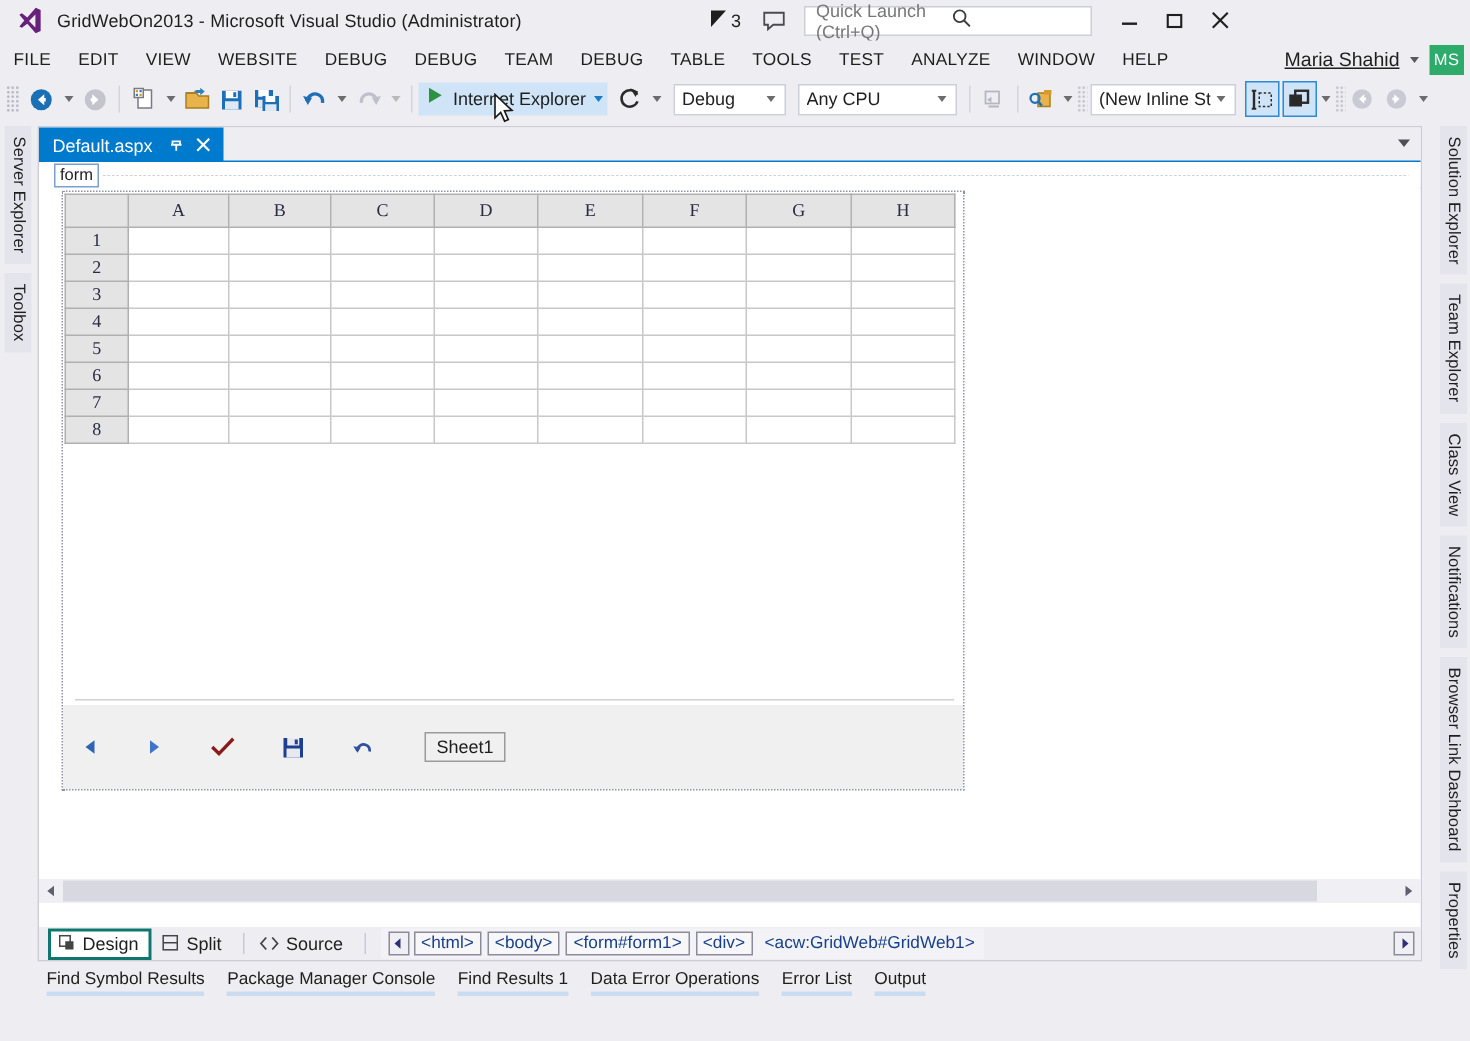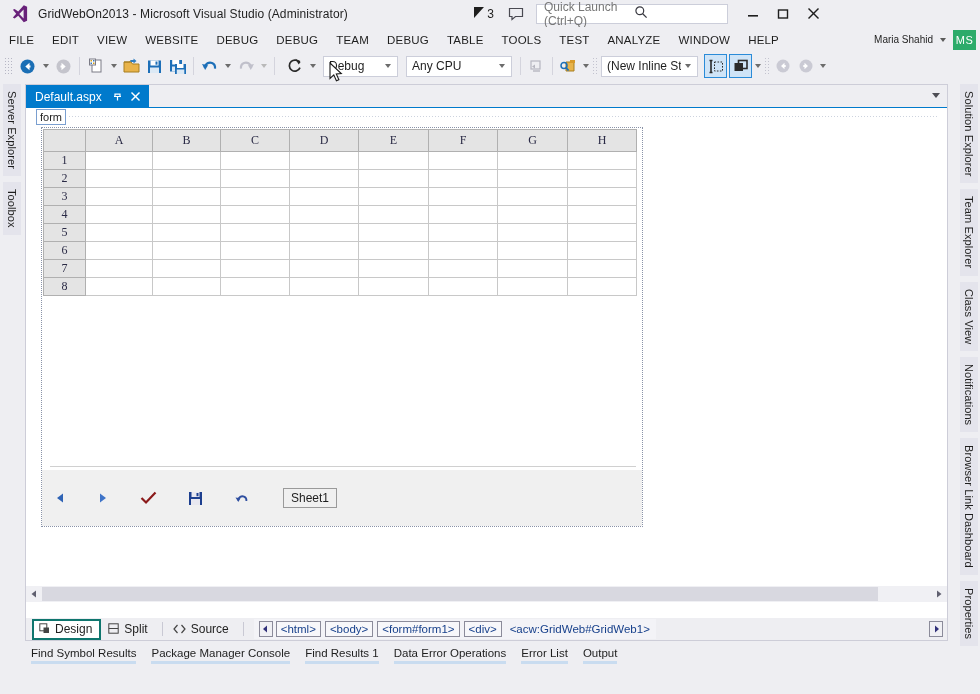--- a/index.html
+++ b/index.html
@@ -37,21 +37,21 @@
 
   
   .menubar {
     position: absolute; left: 0; top: 27px; width: 980px; height: 25px;
     background: #eeeef2; display: flex; align-items: center;
   }
   .menu-item { font-size: 11.5px; color: #1e1e1e; padding: 4px 9px;
                letter-spacing: 0.2px; }
   .menubar .user {
     position: absolute; right: 34px; top: 0; height: 25px;
-    display: flex; align-items: center; font-size: 10px; color: #1e1e1e;
+    display: flex; align-items: center; font-size: 13px; color: #1e1e1e; text-decoration: underline;
   }
   .caret-sm { margin-left: 7px; width: 0; height: 0;
               border-left: 3.5px solid transparent; border-right: 3.5px solid transparent;
               border-top: 4px solid #5a5a5a; }
   .avatar {
     position: absolute; right: 4px; top: 3px; width: 23px; height: 20px;
     background: #2cab6a; color: #fff; font-size: 11px;
     display: flex; align-items: center; justify-content: center; letter-spacing: .5px;
   }
 
@@ -389,20 +389,29 @@
         <path d="M14.5 9.5C13.5 5.5 10 3.8 7 5c-2.4 1-3.3 3.4-3 5.6" fill="none" stroke="#c0c0cb" stroke-width="2.2"></path>
         <path d="M17 6l-6 1.3L13.8 12z" fill="#c0c0cb"></path>
       </svg>
     </span>
     <span class="tdrop">
         <span class="caret-dn dis"></span>
       </span>
 
     <span class="tsep"></span>
 
+    <span class="run-btn">
+      <span>
+        <svg width="12" height="13" viewBox="0 0 12 13">
+            <path d="M2 1.5 10.5 6.5 2 11.5z" fill="#2e9142"></path>
+          </svg>
+      </span>
+      <span class="lbl">Internet Explorer</span>
+      <span class="caret-dn blue"></span>
+    </span>
 
     <span class="tbtn" style="margin-left:4px">
       <svg width="16" height="16" viewBox="0 0 16 16">
         <path d="M12.8 5.2A5.5 5.5 0 1 0 13 9.6" fill="none" stroke="#2a2a2a" stroke-width="1.7"></path>
         <path d="M8.2 0.8 13.4 3 11.7 6.6z" fill="#2a2a2a"></path>
       </svg>
     </span>
     <span class="tdrop">
         <span class="caret-dn"></span>
       </span>

